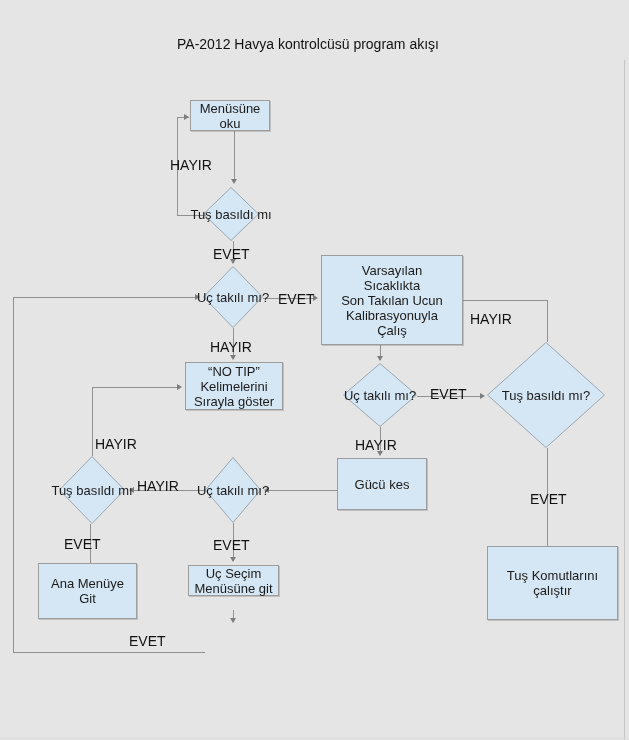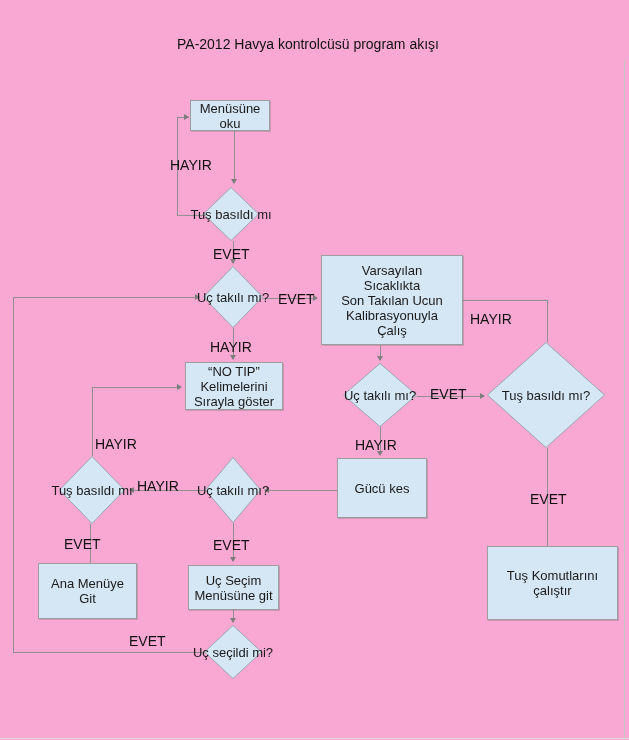--- a/index.html
+++ b/index.html
@@ -1,17 +1,17 @@
 <!DOCTYPE html>
 <html><head>
 <meta charset="utf-8">
 <style>
   html,body{margin:0;padding:0;background:#fff;}
   .canvas{
-    position:relative;width:629px;height:740px;background:#f9a8d4;
+    position:relative;width:629px;height:740px;background:#e5e5e5;
     font-family:"Liberation Sans", sans-serif;color:#1a1a1a;overflow:hidden;
   }
   .title{
     position:absolute;left:0;top:36px;width:616px;text-align:center;
     font-size:14px;color:#111;
   }
   .box{
     position:absolute;background:#d5e6f4;border:1px solid #9d9d9d;
     box-shadow:1px 1px 0 rgba(120,120,120,.35);
     display:flex;align-items:center;justify-content:center;
@@ -87,28 +87,28 @@
 Sıcaklıkta
 Son Takılan Ucun
 Kalibrasyonuyla
 Çalış</span>
   </div>
   <div class="box" style="left:185px;top:362px;width:98px;height:48px;">
     <span class="lbl">“NO TIP”
 Kelimelerini
 Sırayla göster</span>
   </div>
-  <div class="box" style="left:337px;top:458px;width:90px;height:60px;">
+  <div class="box" style="left:337px;top:458px;width:90px;height:52px;">
     <span class="lbl">Gücü kes</span>
   </div>
   <div class="box" style="left:38px;top:563px;width:99px;height:56px;">
     <span class="lbl">Ana Menüye
 Git</span>
   </div>
-  <div class="box" style="left:188px;top:565px;width:91px;height:45px;">
+  <div class="box" style="left:188px;top:565px;width:91px;height:31px;">
     <span class="lbl">Uç Seçim
 Menüsüne git</span>
   </div>
   <div class="box" style="left:487px;top:546px;width:131px;height:74px;">
     <span class="lbl">Tuş Komutlarını
 çalıştır</span>
   </div>
 
   <div class="diamond" style="left:203px;top:187px;width:56px;height:54px;">
     <svg width="56" height="54">
@@ -139,26 +139,20 @@
         <polygon points="28,0.5 55.5,33 28,65.5 0.5,33" fill="#d5e6f4" stroke="#9aa7b2" stroke-width="1"></polygon>
       </svg>
     <span class="lbl">Uç takılı mı?</span>
   </div>
   <div class="diamond" style="left:59px;top:456px;width:66px;height:68px;">
     <svg width="66" height="68">
         <polygon points="33,0.5 65.5,34 33,67.5 0.5,34" fill="#d5e6f4" stroke="#9aa7b2" stroke-width="1"></polygon>
       </svg>
     <span class="lbl">Tuş basıldı mı</span>
   </div>
-  <div class="diamond" style="left:204px;top:625px;width:58px;height:54px;">
-    <svg width="58" height="54">
-        <polygon points="29,0.5 57.5,27 29,53.5 0.5,27" fill="#d5e6f4" stroke="#9aa7b2" stroke-width="1"></polygon>
-      </svg>
-    <span class="lbl">Uç seçildi mi?</span>
-  </div>
 
   <div class="elabel" style="left:170px;top:157px;">HAYIR</div>
   <div class="elabel" style="left:213px;top:246px;">EVET</div>
   <div class="elabel" style="left:278px;top:291px;">EVET</div>
   <div class="elabel" style="left:210px;top:339px;">HAYIR</div>
   <div class="elabel" style="left:470px;top:311px;">HAYIR</div>
   <div class="elabel" style="left:430px;top:386px;">EVET</div>
   <div class="elabel" style="left:355px;top:437px;">HAYIR</div>
   <div class="elabel" style="left:95px;top:436px;">HAYIR</div>
   <div class="elabel" style="left:137px;top:478px;">HAYIR</div>

